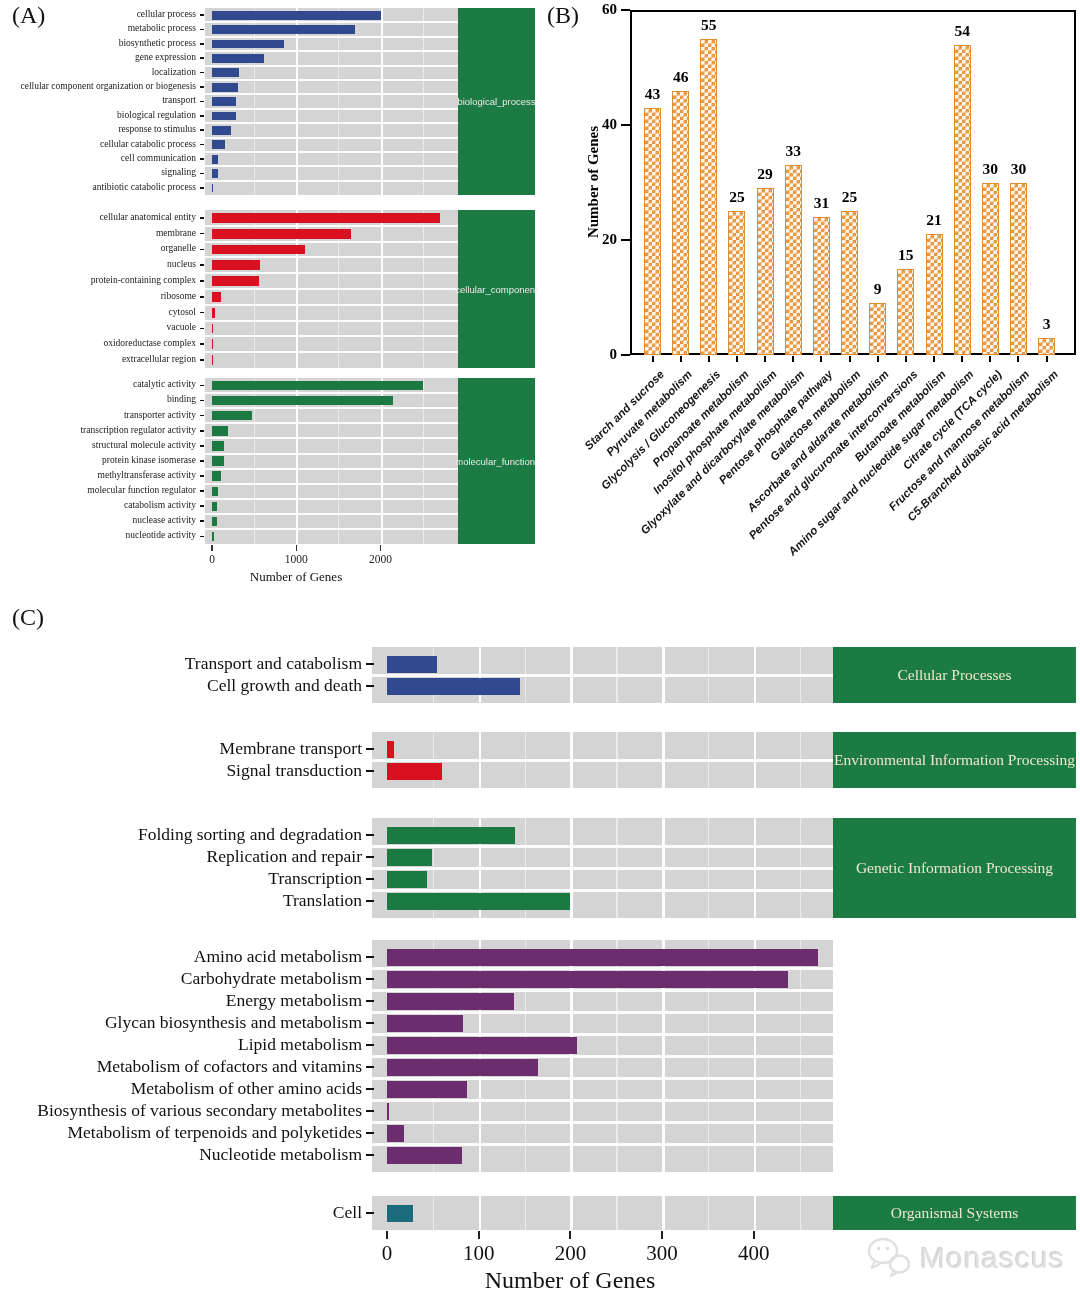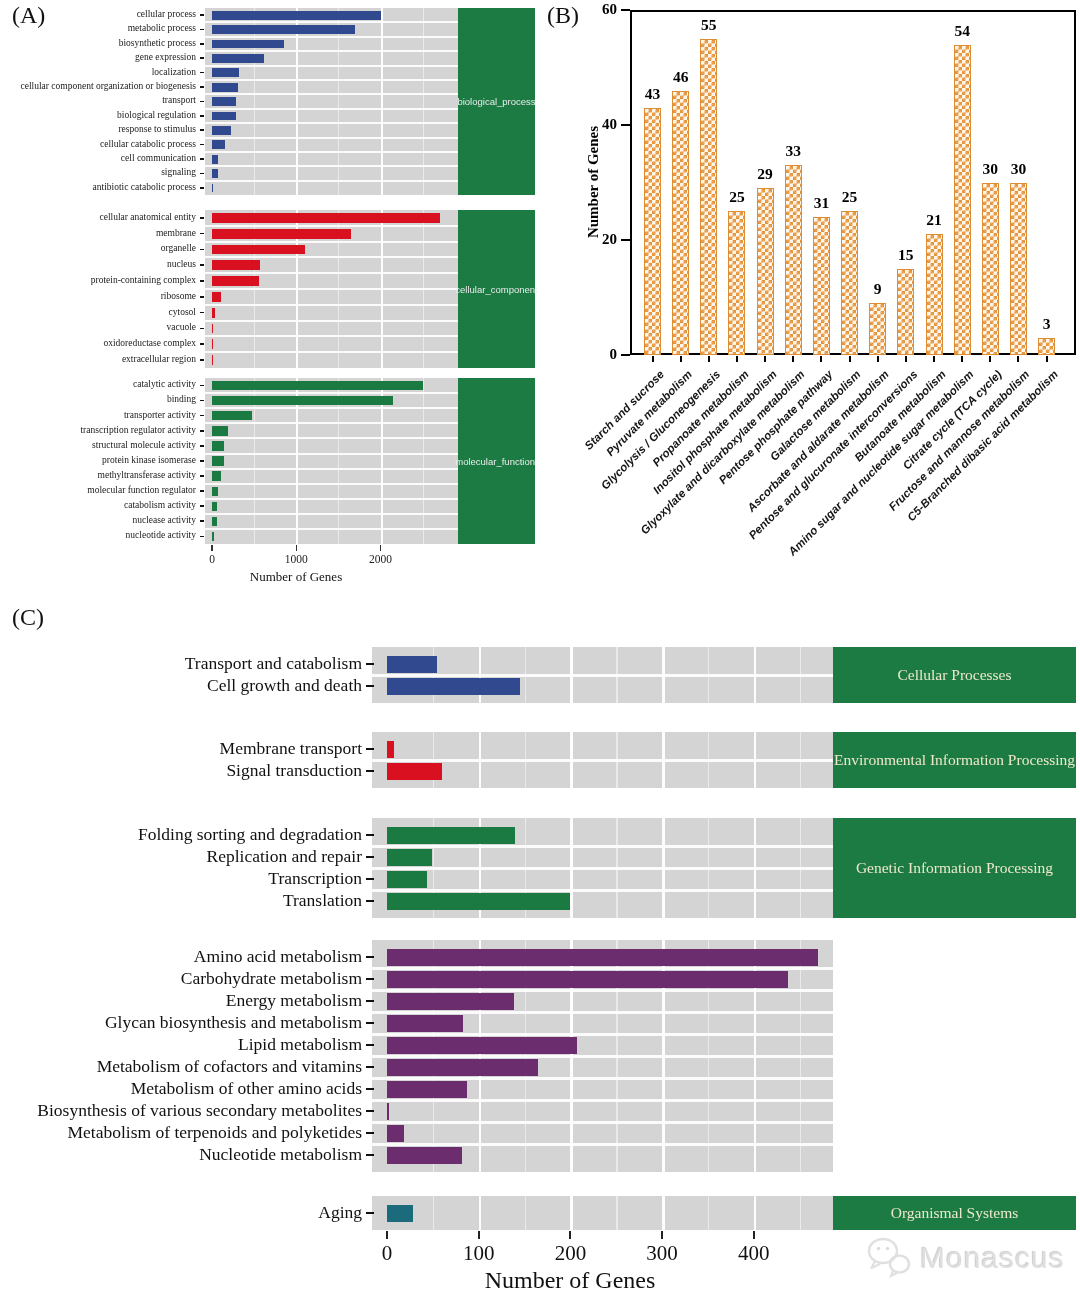--- a/index.html
+++ b/index.html
@@ -406,21 +406,21 @@
       <div style="position: absolute; left: 60.85px; top: 0px; width: 1.5px; height: 100%; background: rgb(255, 255, 255); opacity: 0.5;"></div>
       <div style="position: absolute; left: 106.7px; top: 0px; width: 2.5px; height: 100%; background: rgb(255, 255, 255); opacity: 0.95;"></div>
       <div style="position: absolute; left: 152.55px; top: 0px; width: 1.5px; height: 100%; background: rgb(255, 255, 255); opacity: 0.5;"></div>
       <div style="position: absolute; left: 198.4px; top: 0px; width: 2.5px; height: 100%; background: rgb(255, 255, 255); opacity: 0.95;"></div>
       <div style="position: absolute; left: 244.25px; top: 0px; width: 1.5px; height: 100%; background: rgb(255, 255, 255); opacity: 0.5;"></div>
       <div style="position: absolute; left: 290.1px; top: 0px; width: 2.5px; height: 100%; background: rgb(255, 255, 255); opacity: 0.95;"></div>
       <div style="position: absolute; left: 335.95px; top: 0px; width: 1.5px; height: 100%; background: rgb(255, 255, 255); opacity: 0.5;"></div>
       <div style="position: absolute; left: 381.8px; top: 0px; width: 2.5px; height: 100%; background: rgb(255, 255, 255); opacity: 0.95;"></div>
       <div style="position: absolute; left: 427.65px; top: 0px; width: 1.5px; height: 100%; background: rgb(255, 255, 255); opacity: 0.5;"></div>
     </div>
-    <div style="position: absolute; left: 20px; width: 342px; top: 1202px; text-align: right; font: 17.5px &quot;Liberation Serif&quot;, serif; color: rgb(17, 17, 17); white-space: nowrap;">Aging</div>
+    <div style="position: absolute; left: 20px; width: 342px; top: 1202px; text-align: right; font: 17.5px &quot;Liberation Serif&quot;, serif; color: rgb(17, 17, 17); white-space: nowrap;">Cell</div>
     <div style="position: absolute; left: 366px; top: 1211.75px; width: 8px; height: 2.5px; background: rgb(17, 17, 17);"></div>
     <div style="position: absolute; left: 387px; top: 1204.5px; width: 25.676px; height: 17px; background: rgb(28, 107, 125);"></div>
     <div style="position: absolute; left: 833px; top: 1196px; width: 243px; height: 34px; background: rgb(27, 123, 67); display: flex; align-items: center; justify-content: center;">
       <div style="position: static; font: 15.5px &quot;Liberation Serif&quot;, serif; color: rgb(239, 232, 203); white-space: nowrap;">Organismal Systems</div>
     </div>
     <div style="position: absolute; left: 386px; top: 1231px; width: 2px; height: 8px; background: rgb(34, 34, 34);"></div>
     <div style="position: absolute; left: 357px; top: 1241px; width: 60px; text-align: center; font: 21px &quot;Liberation Serif&quot;, serif; color: rgb(17, 17, 17);">0</div>
     <div style="position: absolute; left: 477.7px; top: 1231px; width: 2px; height: 8px; background: rgb(34, 34, 34);"></div>
     <div style="position: absolute; left: 448.7px; top: 1241px; width: 60px; text-align: center; font: 21px &quot;Liberation Serif&quot;, serif; color: rgb(17, 17, 17);">100</div>
     <div style="position: absolute; left: 569.4px; top: 1231px; width: 2px; height: 8px; background: rgb(34, 34, 34);"></div>

